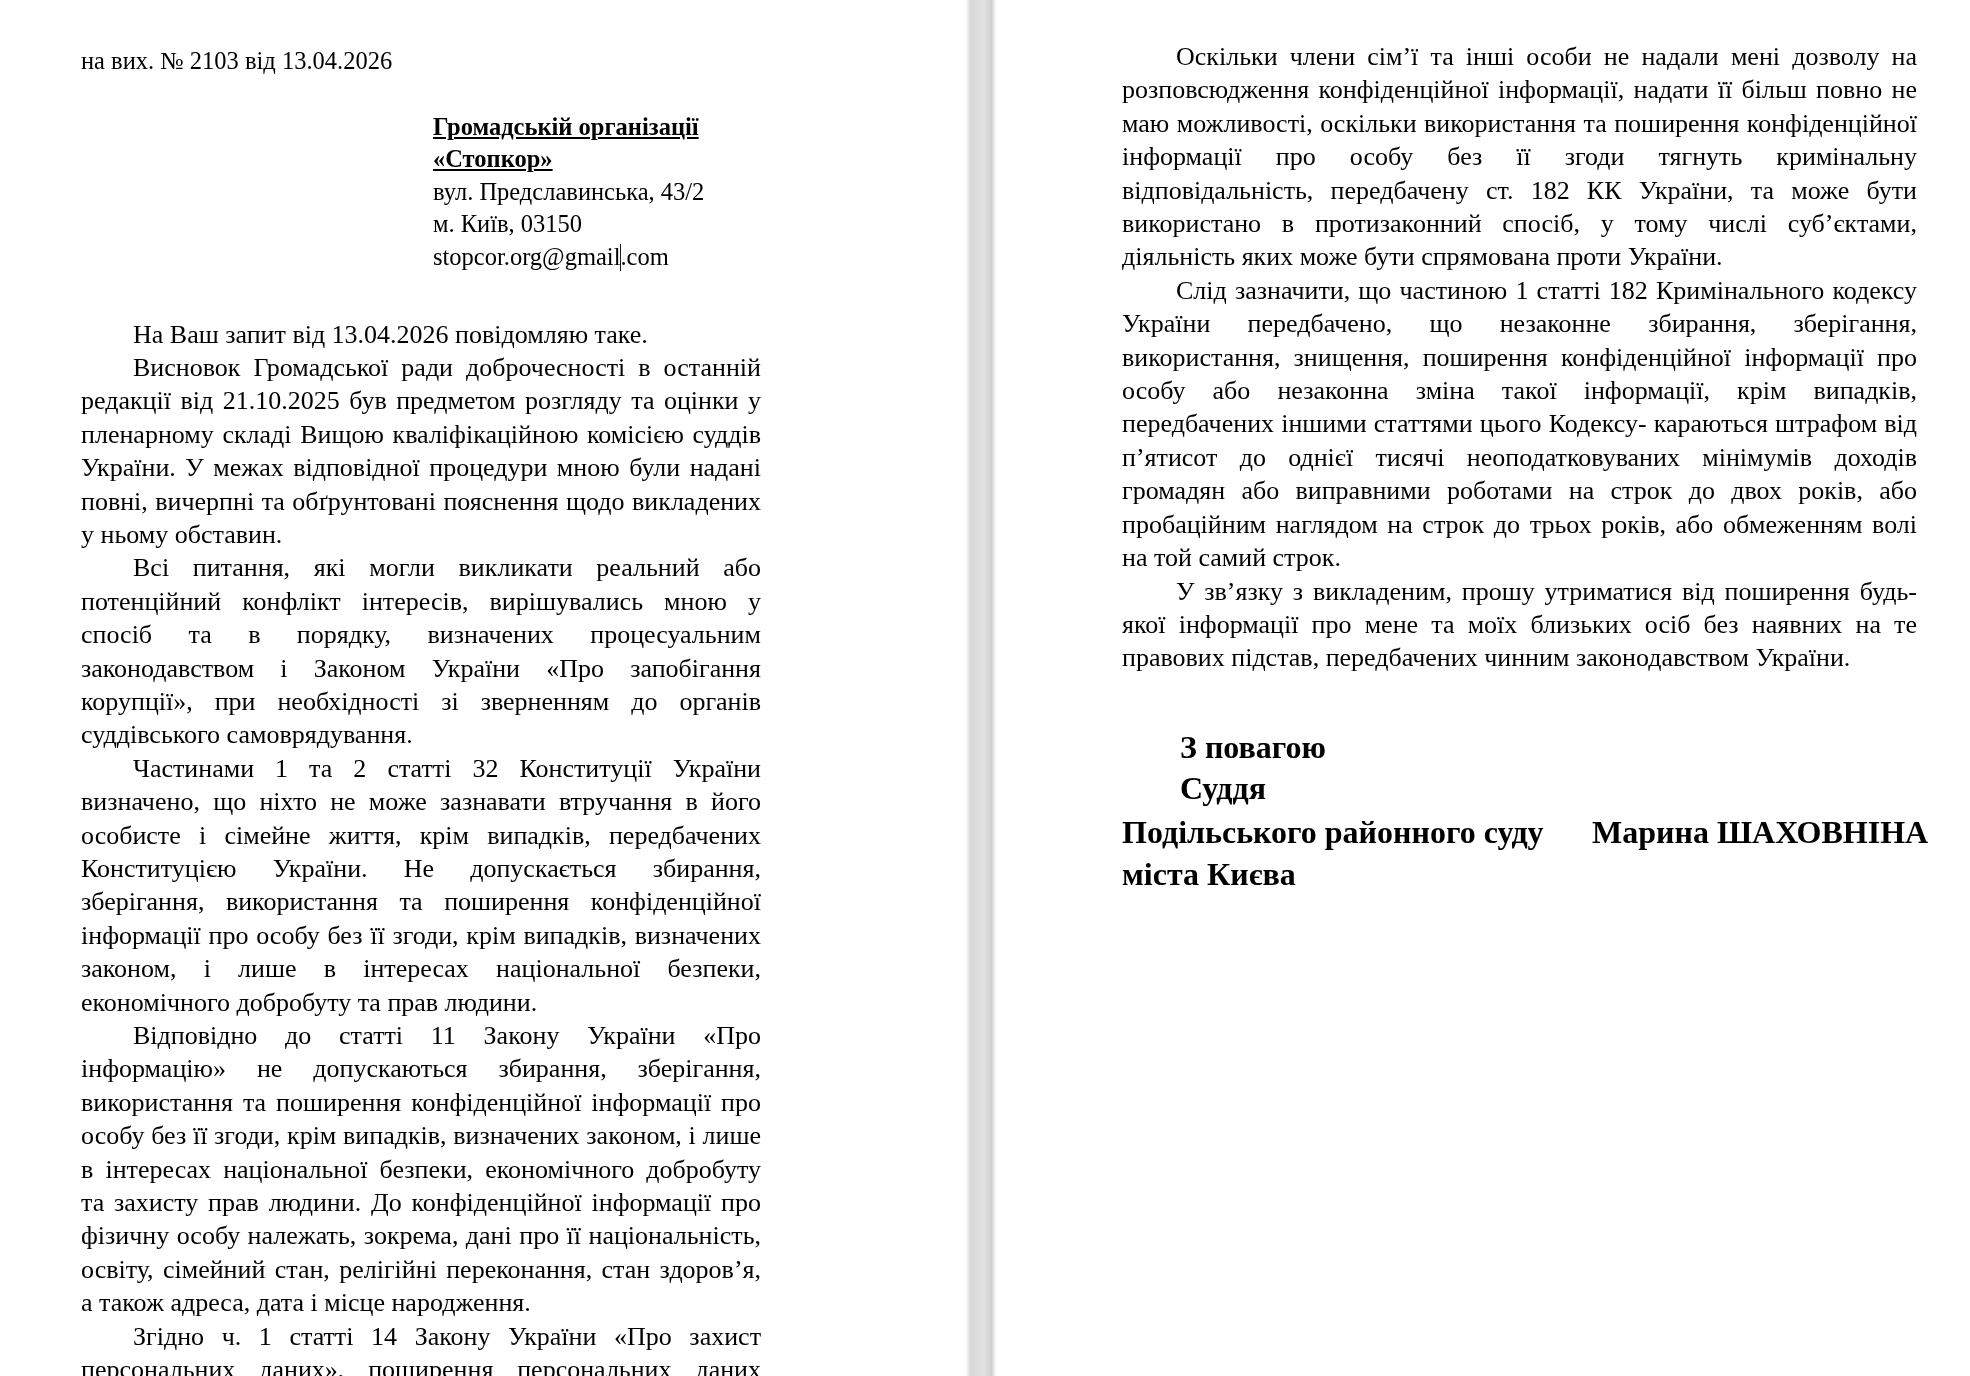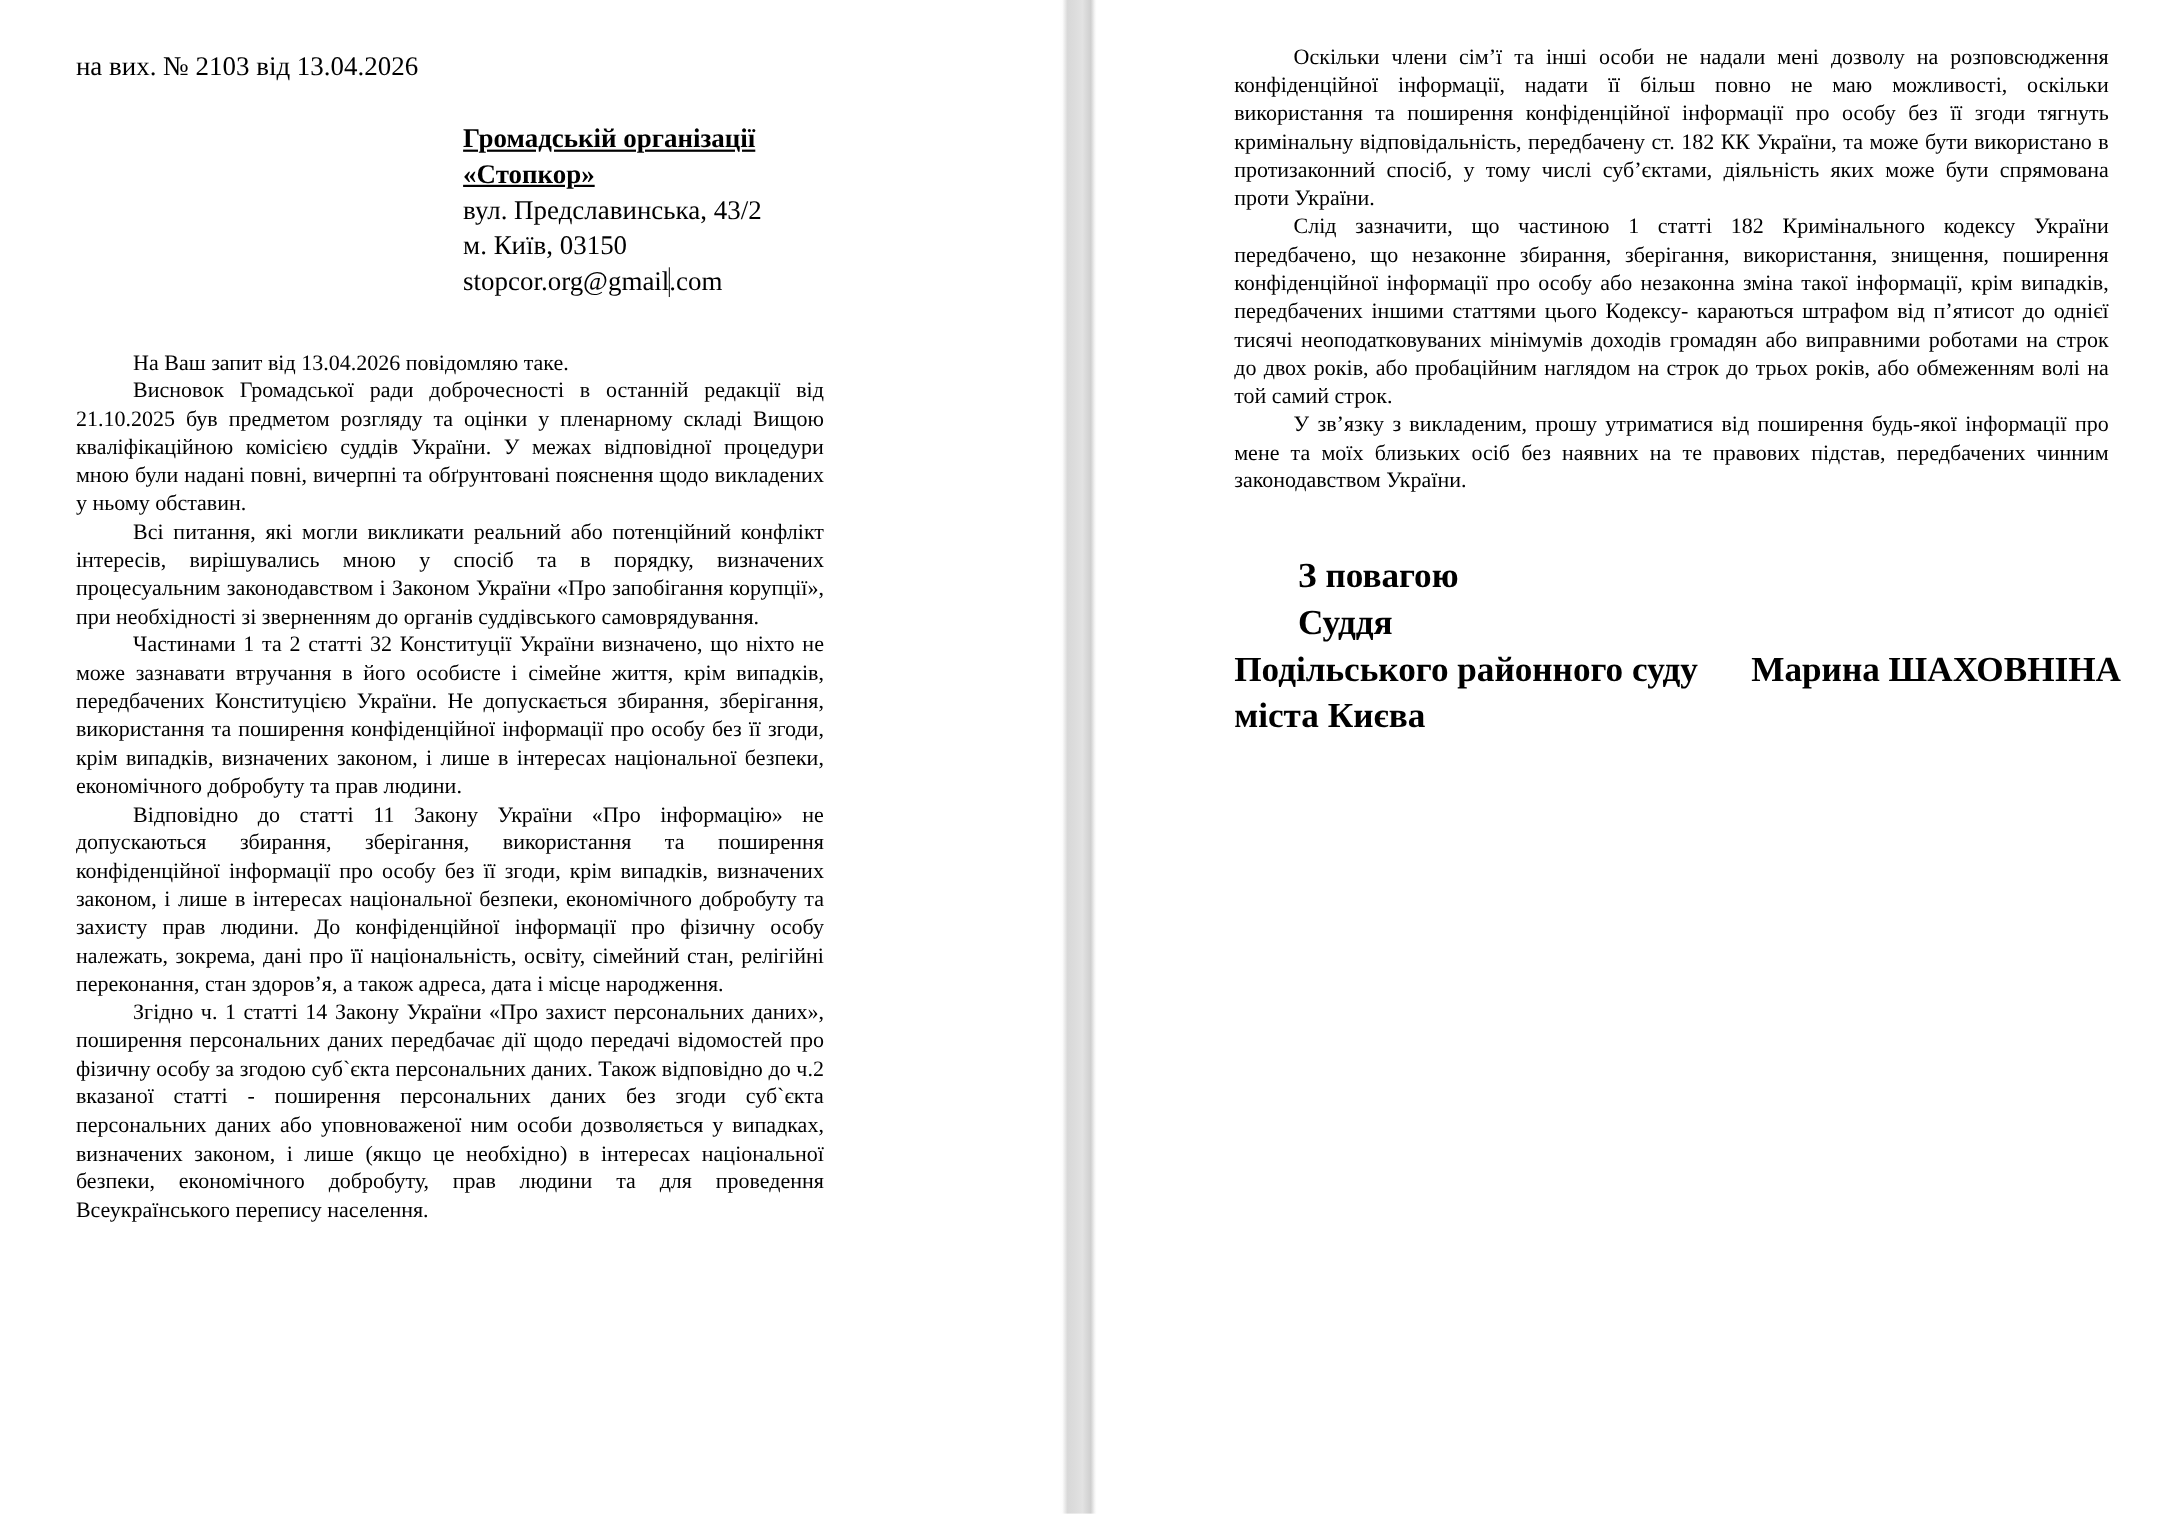--- a/index.html
+++ b/index.html
@@ -40,21 +40,21 @@
         #ffffff 100%);
   }
 
   .page {
     position: absolute;
     top: 0;
     height: 1376px;
     background: #ffffff;
     box-sizing: border-box;
   }
-  .page-left  { left: 4px;    width: 963px; padding: 0 55px 0 57px; }
+  .page-left  { left: 16px;    width: 963px; padding: 0 55px 0 57px; }
   .page-right { left: 997px;  width: 973px; padding: 0 55px 0 55px; }
 
   .col-inner-left  { position: relative; width: 680px; margin: 0 auto 0 8px; }
   .col-inner-right { position: relative; width: 795px; margin: 0 auto 0 70px; }
 
   
   .outgoing {
     font-size: 24.5px;
     line-height: 1.25;
     margin-top: 46px;
@@ -90,21 +90,21 @@
 
   
   .body-block {
     margin-top: 44px;
   }
   .body-right {
     margin-top: 40px;
   }
   p.para {
     margin: 0;
-    font-size: 20px;
+    font-size: 26px;
     line-height: 1.285;
     text-align: justify;
     text-indent: 52px;
     hyphens: none;
   }
   .col-inner-right p.para {
     text-indent: 54px;
   }
 
   

